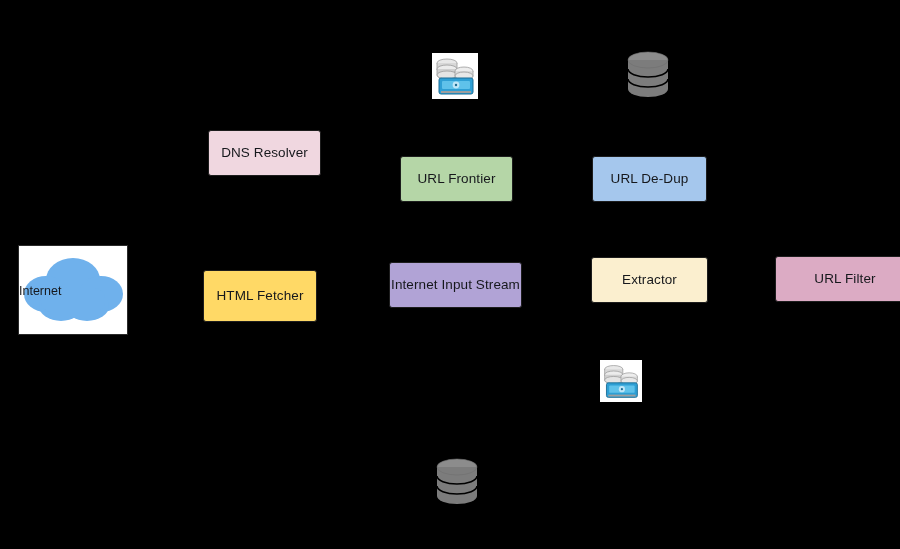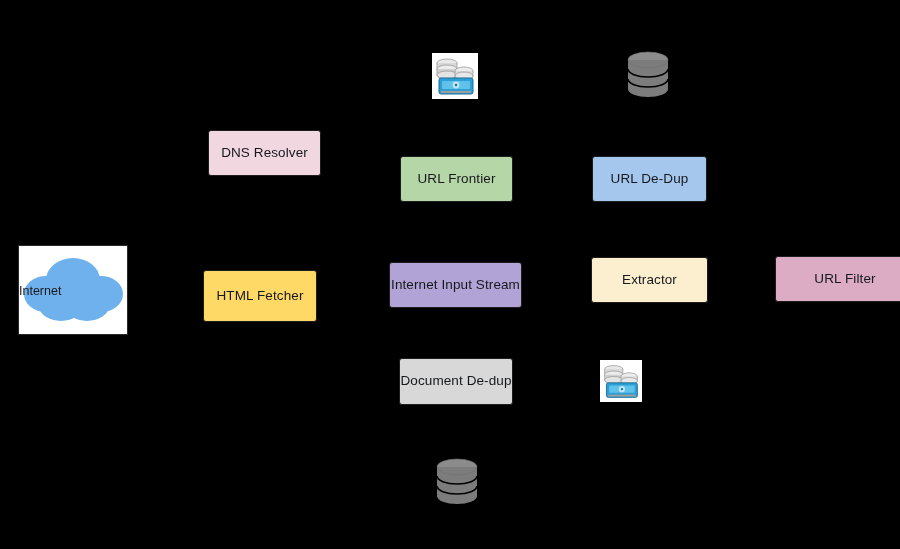--- a/index.html
+++ b/index.html
@@ -152,15 +152,14 @@
     </svg>
   </div>
 
   <div class="node" id="node-dns-resolver" style="left: 208px; top: 130px; width: 113px; height: 46px; background: rgb(240, 215, 224);">DNS Resolver</div>
   <div class="node" id="node-url-frontier" style="left: 400px; top: 156px; width: 113px; height: 46px; background: rgb(181, 214, 167);">URL Frontier</div>
   <div class="node" id="node-url-de-dup" style="left: 592px; top: 156px; width: 115px; height: 46px; background: rgb(165, 199, 237);">URL De-Dup</div>
   <div class="node" id="node-html-fetcher" style="left: 203px; top: 262px; width: 114px; height: 52px; background: rgb(255, 217, 102); margin-top: 8px;">HTML Fetcher</div>
   <div class="node" id="node-document-input-stream" style="left: 389px; top: 262px; width: 133px; height: 46px; background: rgb(177, 163, 214);">Internet Input Stream</div>
   <div class="node" id="node-extractor" style="left: 591px; top: 257px; width: 117px; height: 46px; background: rgb(251, 239, 207);">Extractor</div>
   <div class="node" id="node-url-filter" style="left: 775px; top: 256px; width: 140px; height: 46px; background: rgb(220, 171, 196);">URL Filter</div>
-  <div class="node" id="node-document-de-dup" style="left: 399px; top: 358px; width: 114px; height: 47px; background: rgb(216, 216, 216);">Document De-dup</div>
 
 </div>
 
 </body></html>

